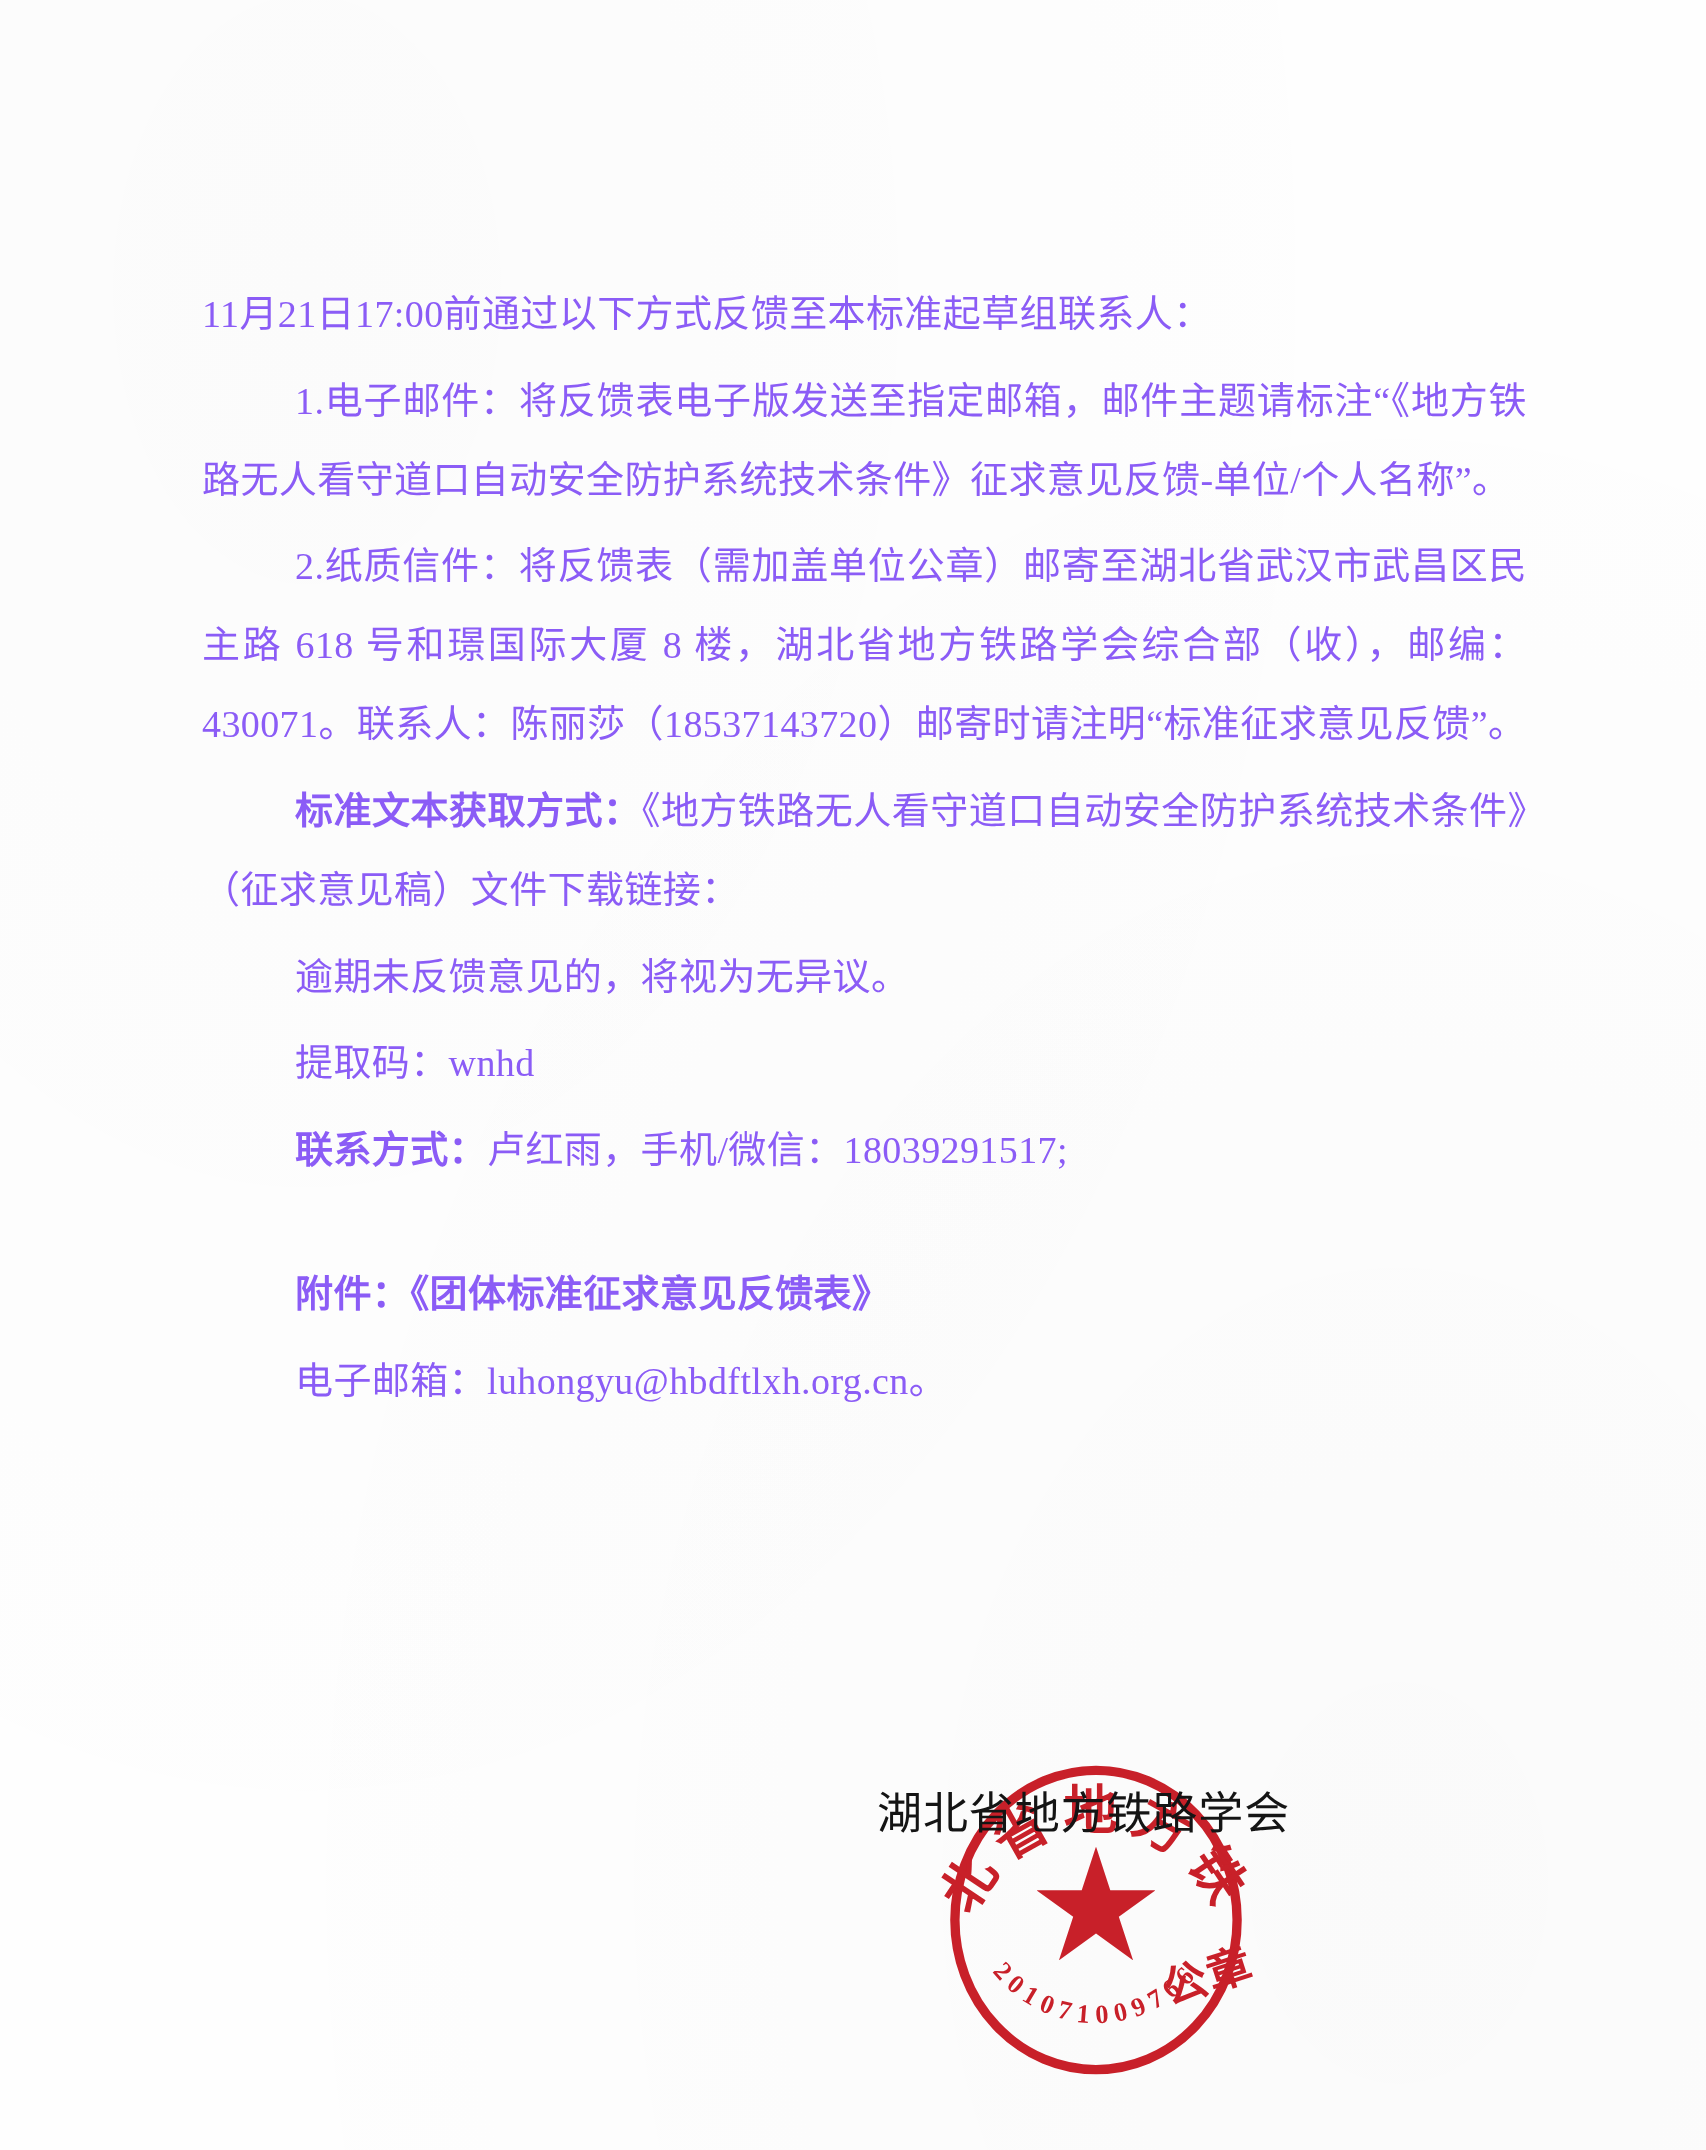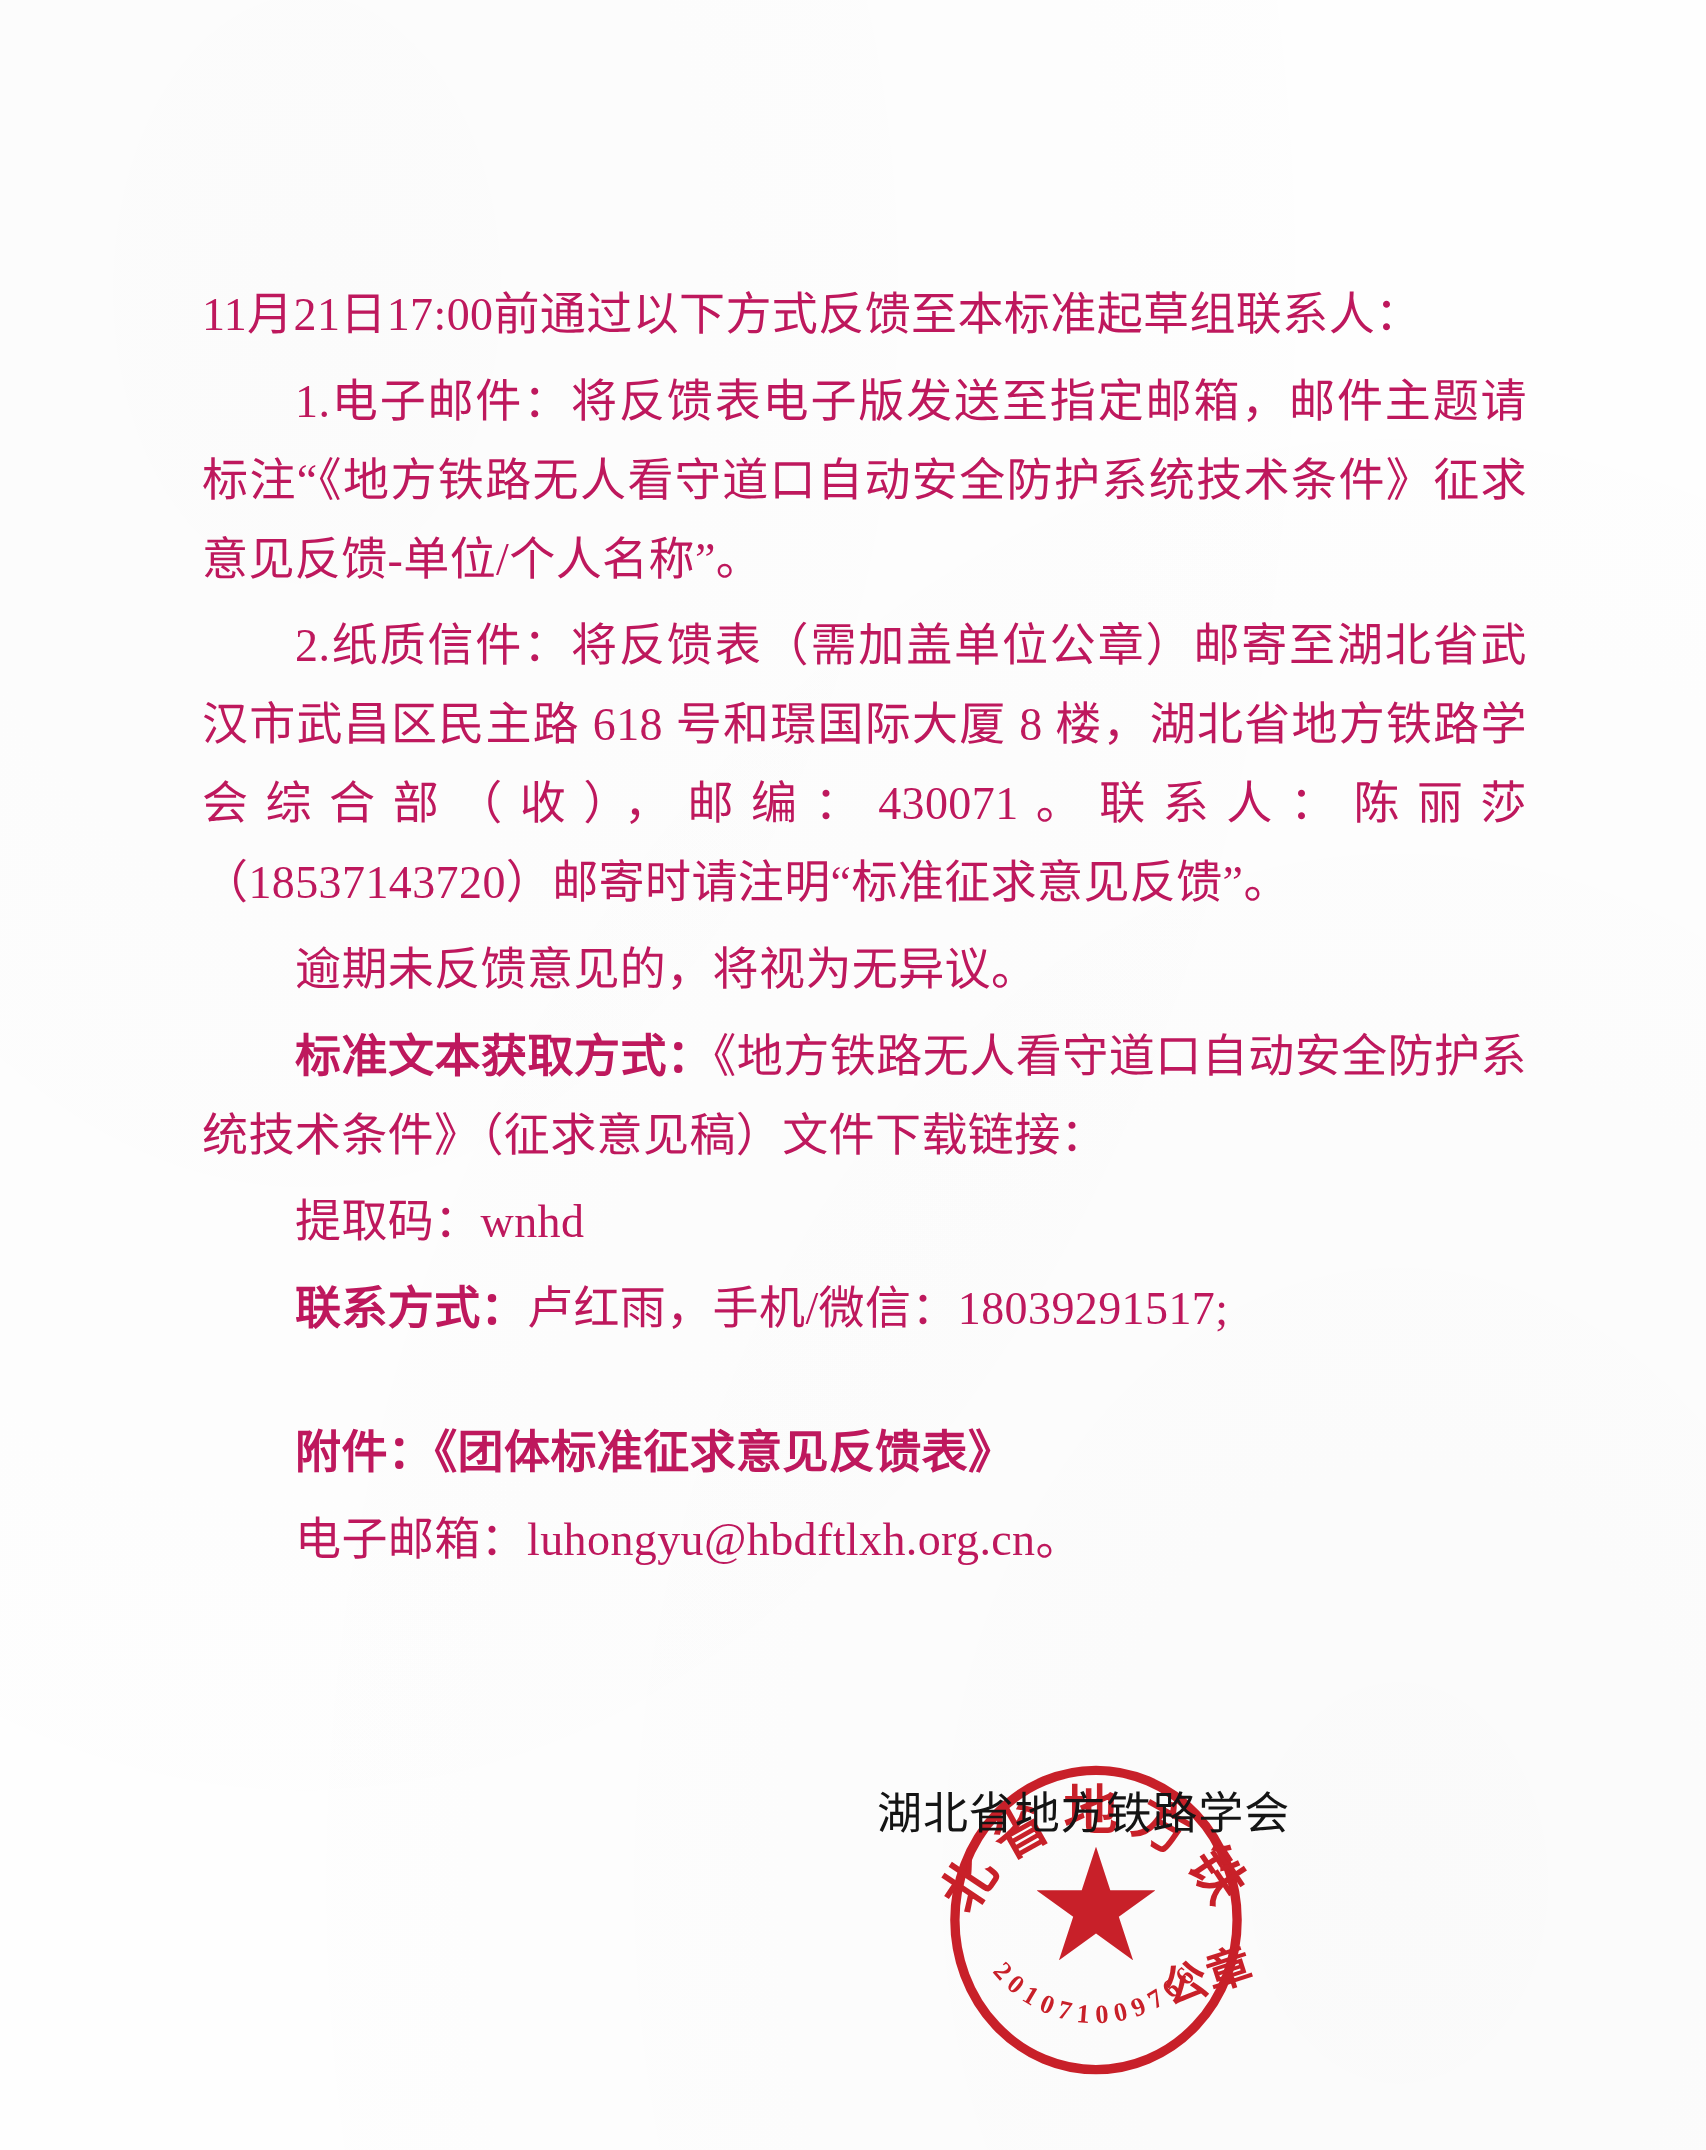--- a/index.html
+++ b/index.html
@@ -34,27 +34,27 @@
 
   .content {
     position: absolute;
     left: 202px;
     top: 275px;
     width: 1325px;
     z-index: 2;
   }
 
   .para {
-    font-size: 46px;
+    font-size: 38px;
     line-height: 79px;
     letter-spacing: 0.4px;
     text-align: justify;
     text-justify: inter-ideograph;
     margin: 0 0 0 0;
-    color: #be185d;
+    color: #8b5cf6;
     font-weight: 400;
   }
 
   .indent {
     text-indent: 93px;
   }
 
   .gap-sm { margin-top: 7.7px; }
   .gap-lg { margin-top: 65px; }
 
@@ -118,23 +118,23 @@
 <div class="page">
 
   <div class="content">
 
     <p class="para">11月21日17:00前通过以下方式反馈至本标准起草组联系人：</p>
 
     <p class="para indent gap-sm">1.电子邮件：将反馈表电子版发送至指定邮箱，邮件主题请标注“《地方铁路无人看守道口自动安全防护系统技术条件》征求意见反馈-单位/个人名称”。</p>
 
     <p class="para indent gap-sm">2.纸质信件：将反馈表（需加盖单位公章）邮寄至湖北省武汉市武昌区民主路 618 号和璟国际大厦 8 楼，湖北省地方铁路学会综合部（收），邮编：430071。联系人：陈丽莎（18537143720）邮寄时请注明“标准征求意见反馈”。</p>
 
+    <p class="para indent gap-sm"><span class="bold">标准文本获取方式：</span><span>《地方铁路无人看守道口自动安全防护系统技术条件》（征求意见稿）文件下载链接：</span></p>
+
     <p class="para indent gap-sm">逾期未反馈意见的，将视为无异议。</p>
-
-    <p class="para indent gap-sm"><span class="bold">标准文本获取方式：</span><span>《地方铁路无人看守道口自动安全防护系统技术条件》（征求意见稿）文件下载链接：</span></p>
 
 
     <p class="para indent gap-sm">提取码：wnhd</p>
 
     <p class="para indent gap-sm"><span class="bold">联系方式：</span><span>卢红雨，手机/微信：18039291517;</span></p>
 
     <p class="para indent gap-lg"><span class="bold">附件：</span><span class="bold">《团体标准征求意见反馈表》</span></p>
 
     <p class="para indent gap-sm">电子邮箱：luhongyu@hbdftlxh.org.cn。</p>
 

